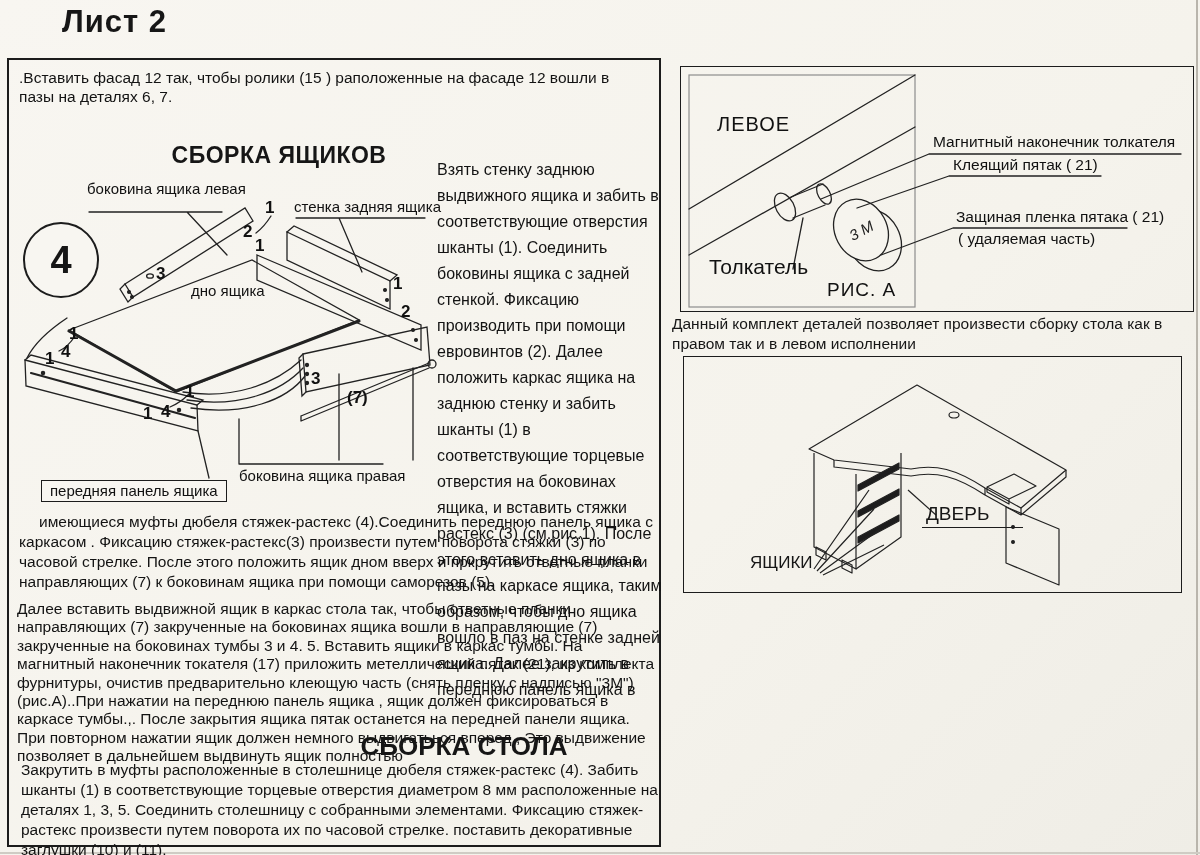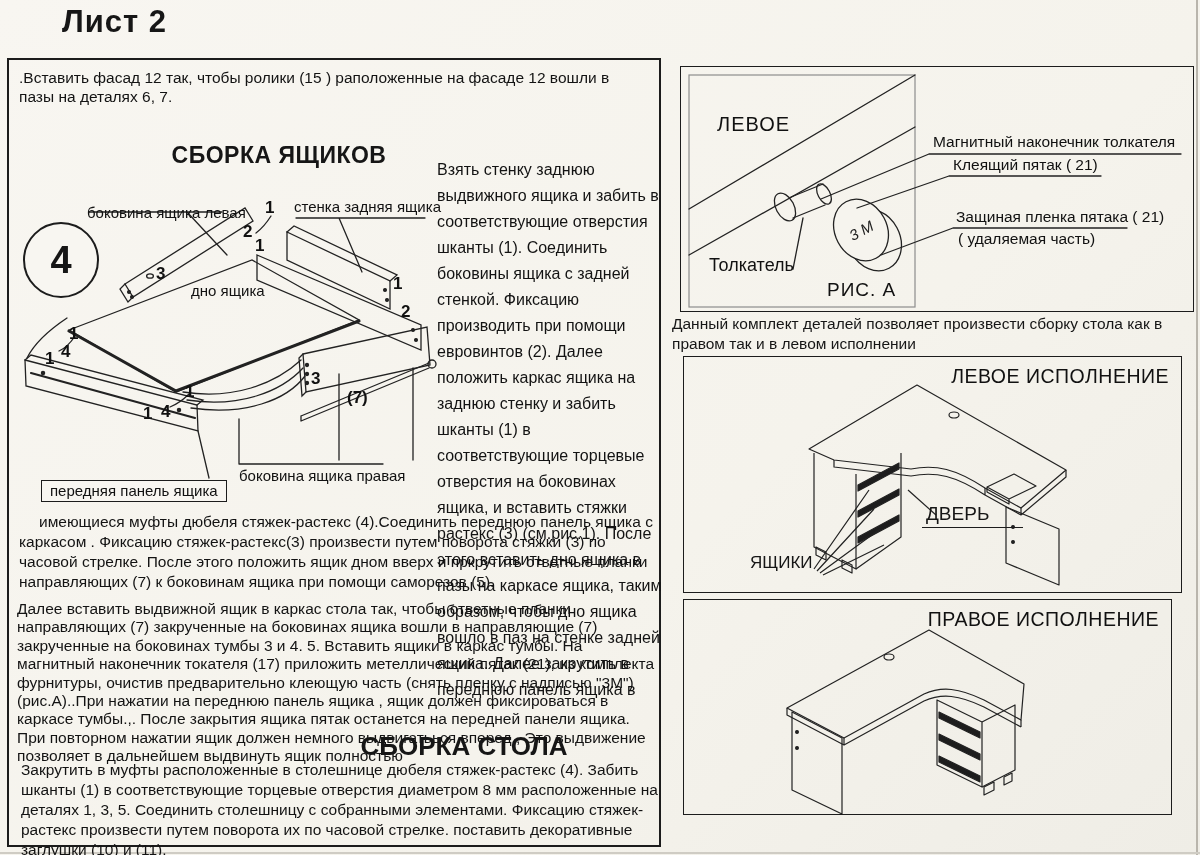--- a/index.html
+++ b/index.html
@@ -21,21 +21,21 @@
   .stepcircle{position:absolute;left:14px;top:62px;width:72px;height:72px;border:2.2px solid #1c1c1c;border-radius:50%;display:flex;align-items:center;justify-content:center;font-size:38px;font-weight:bold;background:#f8f6f1;}
   .sidecol{left:428px;top:97px;width:228px;font-size:16px;line-height:26px;}
   .cont{left:10px;top:452px;width:640px;text-indent:20px;}
   .para2{left:8px;top:540px;width:644px;line-height:18.4px;}
   .h-table{position:absolute;left:295px;top:671px;width:320px;text-align:center;font-size:26px;font-weight:bold;}
   .tabletext{left:12px;top:700px;width:638px;}
   .figa-box{position:absolute;left:680px;top:66px;width:512px;height:244px;border:1.8px solid #1c1c1c;}
   .figa-box svg{position:absolute;left:0;top:0;}
   .flabel{position:absolute;font-size:15.5px;color:#111;white-space:nowrap;}
   .shelf-label{left:36px;top:46px;font-size:20px;letter-spacing:1px;}
-  .pusher-label{left:28px;top:188px;font-size:18px;}
+  .pusher-label{left:28px;top:188px;font-size:21px;}
   .fig-caption{left:146px;top:212px;font-size:19px;letter-spacing:1px;}
   .note{position:absolute;left:672px;top:314px;width:524px;font-size:15.5px;line-height:20px;}
   .ver-box{position:absolute;border:1.8px solid #1c1c1c;}
   .left-ver{left:683px;top:356px;width:497px;height:235px;}
   .right-ver{left:683px;top:599px;width:487px;height:214px;}
   .ver-title{position:absolute;right:12px;top:8px;font-size:19.5px;letter-spacing:.5px;color:#111;}
   .door-label{position:absolute;left:238px;top:146px;font-size:19px;border-bottom:1.6px solid #1c1c1c;padding:0 34px 2px 4px;}
   .drawers-label{position:absolute;left:66px;top:196px;font-size:17px;}
   .ver-box svg{position:absolute;left:0;top:0;}
 </style>
@@ -99,21 +99,21 @@
           <path d="M58,158 Q28,178 18,198"></path>
           <path d="M66,176 Q59,187 50,191"></path>
           <path d="M262,56 Q255,67 247,73"></path>
           <path d="M174,232 C224,240 266,224 292,200"></path>
           <path d="M178,240 C230,248 272,232 294,208"></path>
           <path d="M182,248 C236,256 278,240 296,216"></path>
           <path d="M180,234 Q171,243 161,247"></path>
         </g>
       </svg>
       <div class="stepcircle">4</div>
-      <span class="plabel" style="left:78px;top:44px">боковина ящика левая</span>
+      <span class="plabel" style="left:78px;top:20px">боковина ящика левая</span>
       <span class="plabel" style="left:285px;top:38px">стенка задняя ящика</span>
       <span class="plabel" style="left:182px;top:122px">дно ящика</span>
       <span class="plabel" style="left:230px;top:307px">боковина ящика правая</span>
       <span class="plabel framed" style="left:32px;top:320px">передняя панель ящика</span>
       <span class="co" style="left:256px;top:38px">1</span>
       <span class="co" style="left:234px;top:62px">2</span>
       <span class="co" style="left:246px;top:76px">1</span>
       <span class="co" style="left:147px;top:104px">3</span>
       <span class="co" style="left:384px;top:114px">1</span>
       <span class="co" style="left:392px;top:142px">2</span>
@@ -186,40 +186,17 @@
         <path d="M322,150 L322,206 L375,228 L375,172 Z"></path>
         <circle cx="329" cy="170" r="1.4" fill="#222"></circle>
           <circle cx="329" cy="185" r="1.4" fill="#222"></circle>
 
         <path d="M303,130 L330,117 L352,129 L325,142 Z M303,130 L303,135 L325,147 L325,142"></path>
 
         <path d="M252,158 L224,133"></path>
         <path d="M130,212 L185,133 M133,214 L190,152 M136,216 L196,172 M139,218 L200,188"></path>
       </g>
     </svg>
-    <span class="ver-title">ЛЕВОЕ ИСПОЛНЕНИЕ</span>
     <span class="door-label">ДВЕРЬ</span>
     <span class="drawers-label">ЯЩИКИ</span>
   </div>
 
-  <div class="ver-box right-ver">
-    <svg width="487" height="214" viewBox="0 0 487 214">
-      <g stroke="#222" stroke-width="1.2" fill="none" stroke-linejoin="round">
-
-        <path d="M103,108 L245,30 L340,84 L337,120 L300,100 C275,88 258,86 240,94 L160,138 Z"></path>
-        <path d="M103,108 L103,115 L160,145 L160,138 M337,120 L337,127 M337,127 L300,107 C275,95 258,93 240,101 L160,145"></path>
-        <ellipse cx="205" cy="57" rx="5" ry="3"></ellipse>
-
-        <path d="M108,112 L108,190 L158,214 L158,138 Z"></path>
-        <circle cx="113" cy="132" r="1.4" fill="#222"></circle>
-          <circle cx="113" cy="148" r="1.4" fill="#222"></circle>
-
-        <path d="M253,100 L253,165 L298,187 L298,122 Z"></path>
-        <path d="M298,122 L331,105 L331,170 L298,187"></path>
-        <path d="M255,112 l41,20 0,6 -41,-20 Z" fill="#1d1d1d"></path>
-        <path d="M255,134 l41,20 0,6 -41,-20 Z" fill="#1d1d1d"></path>
-        <path d="M255,156 l41,20 0,6 -41,-20 Z" fill="#1d1d1d"></path>
-        <path d="M300,187 l0,8 10,-5 0,-8 Z M320,177 l0,8 8,-4 0,-8 Z"></path>
-      </g>
-    </svg>
-    <span class="ver-title">ПРАВОЕ ИСПОЛНЕНИЕ</span>
-  </div>
 </div>
 
 </body></html>

